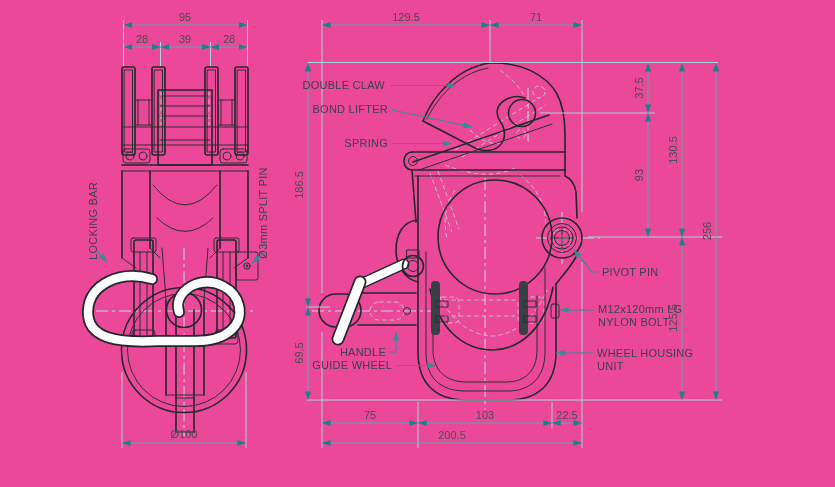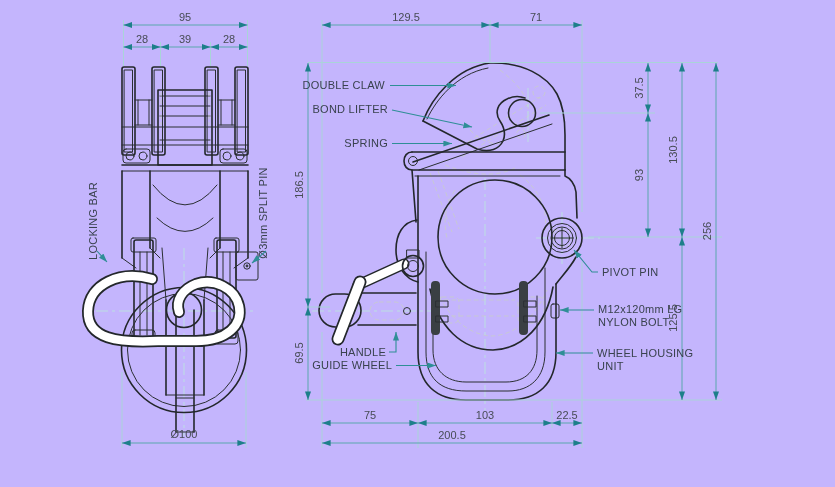--- a/index.html
+++ b/index.html
@@ -1,16 +1,16 @@
 <!DOCTYPE html>
 <html><head>
 <meta charset="utf-8">
 <style>
   html,body{margin:0;padding:0;background:#ffffff;}
-  #canvas{position:relative;width:835px;height:487px;background:#c4b5fd;overflow:hidden;}
+  #canvas{position:relative;width:835px;height:487px;background:#ec4899;overflow:hidden;}
   svg{position:absolute;left:0;top:0;}
   svg text{font-family:"Liberation Sans",sans-serif;font-size:11px;}
   .dt{fill:#474c55;}
   .lt{fill:#39424e;letter-spacing:.25px;}
   .o16{stroke:#23272b;stroke-width:1.6;fill:none;stroke-linejoin:round;stroke-linecap:round;}
   .o10{stroke:#2b2f33;stroke-width:1.0;fill:none;stroke-linejoin:round;stroke-linecap:round;}
   .hid{stroke:#c7cbce;stroke-width:.9;fill:none;stroke-dasharray:4.5 3;}
   .ext{stroke:#a9d4d8;stroke-width:1;fill:none;}
   .dim{stroke:#5aa7ad;stroke-width:1;fill:none;}
   .cl{stroke:#bcdfe2;stroke-width:1;fill:none;stroke-dasharray:12 4 3 4;}

